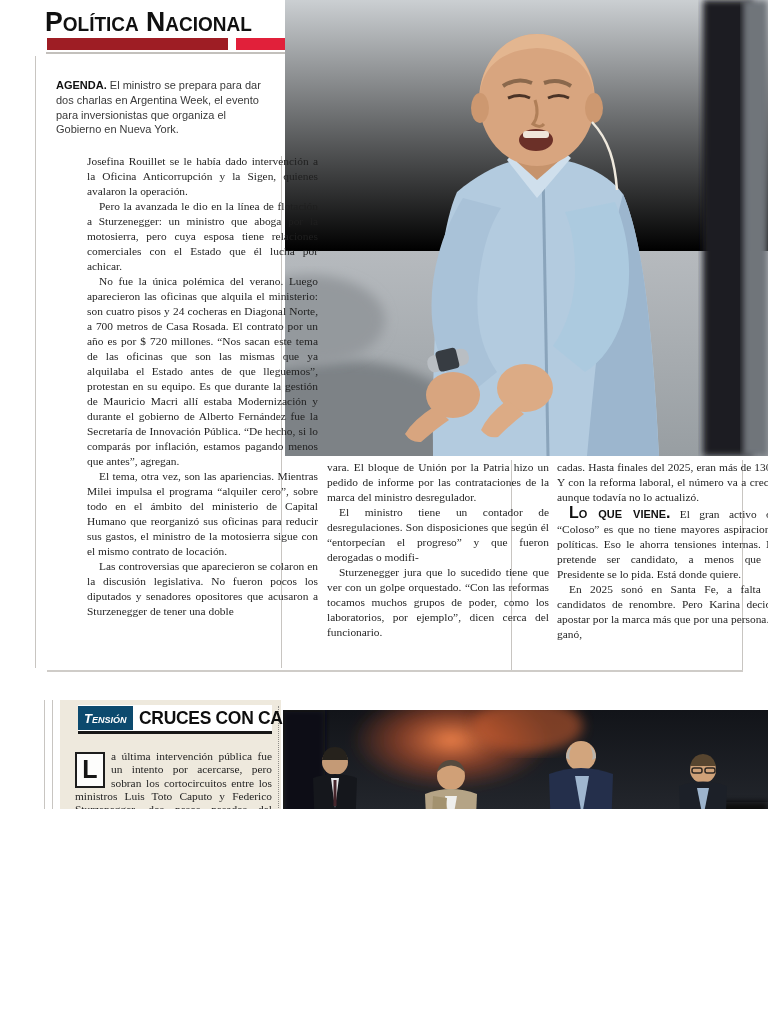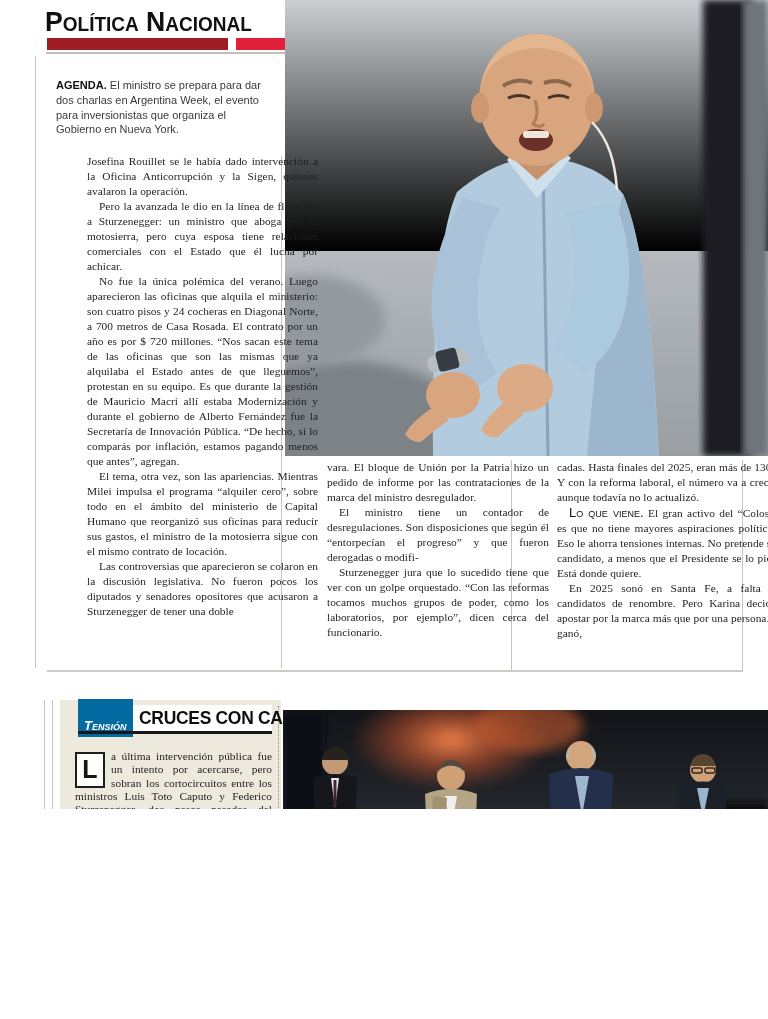--- a/index.html
+++ b/index.html
@@ -25,35 +25,35 @@
     font-family:"Liberation Sans",sans-serif;font-size:11px;line-height:14.8px;color:#3a3a3a;}
   .agenda b{color:#101010;}
 
   
   .bodytext{font-size:11.4px;line-height:15px;text-align:justify;hyphens:auto;margin-left:40px;}
   .bodytext p{margin:0;}
   .bodytext p.ind{text-indent:12px;}
   .col1{left:47px;top:154px;width:231px;}
   .col2{left:287px;top:460px;width:222px;}
   .col3{left:517px;top:460px;width:223px;}
-  .kicker{font-family:"Liberation Sans",sans-serif;font-weight:normal;font-variant:small-caps;
-    font-size:13px;color:#101010;}
+  .kicker{font-family:"Liberation Sans",sans-serif;font-weight:bold;font-variant:small-caps;
+    font-size:16px;color:#101010;}
 
   
   .top-photo{left:285px;top:0;width:483px;height:456px;overflow:hidden;background:#b9bdc0;}
   .bottom-photo{left:283px;top:710px;width:485px;height:309px;overflow:hidden;background:#23262b;}
 
   
   .box-beige{left:60px;top:700px;width:221px;height:244px;background:#eee9dd;}
   .tension-strip{left:78px;top:705px;width:194px;height:26px;background:#ffffff;
     display:flex;align-items:center;}
   .tension-underline{left:78px;top:731px;width:194px;height:3px;background:#171717;}
-  .tension-tag{background:#0369a1;color:#ffffff;font-family:"Liberation Sans",sans-serif;
+  .tension-tag{background:#0c4a6e;color:#ffffff;font-family:"Liberation Sans",sans-serif;
     font-weight:bold;font-style:italic;font-variant:small-caps;font-size:13px;
-    padding:18px 7px 3px 6px;line-height:17px;}
+    padding:4px 7px 3px 6px;line-height:17px;}
   .tension-headline{font-family:"Liberation Sans",sans-serif;font-weight:bold;font-size:18px;
     letter-spacing:-0.3px;color:#0e0e0e;margin-left:6px;transform:scaleX(.97);transform-origin:left center;
     white-space:nowrap;}
   .boxtext{left:75px;top:750px;width:197px;font-size:11.4px;line-height:13.3px;text-align:justify;hyphens:auto;}
   .boxtext p{margin:0;}
   .boxtext p.ind{text-indent:12px;}
   .dropcap{float:left;width:26px;height:32px;border:2.5px solid #1d1d1d;background:#fdfdfc;
     font-family:"Liberation Sans",sans-serif;font-weight:bold;font-size:25px;line-height:31px;
     text-align:center;color:#161616;margin:2px 6px 1px 0;}
 

